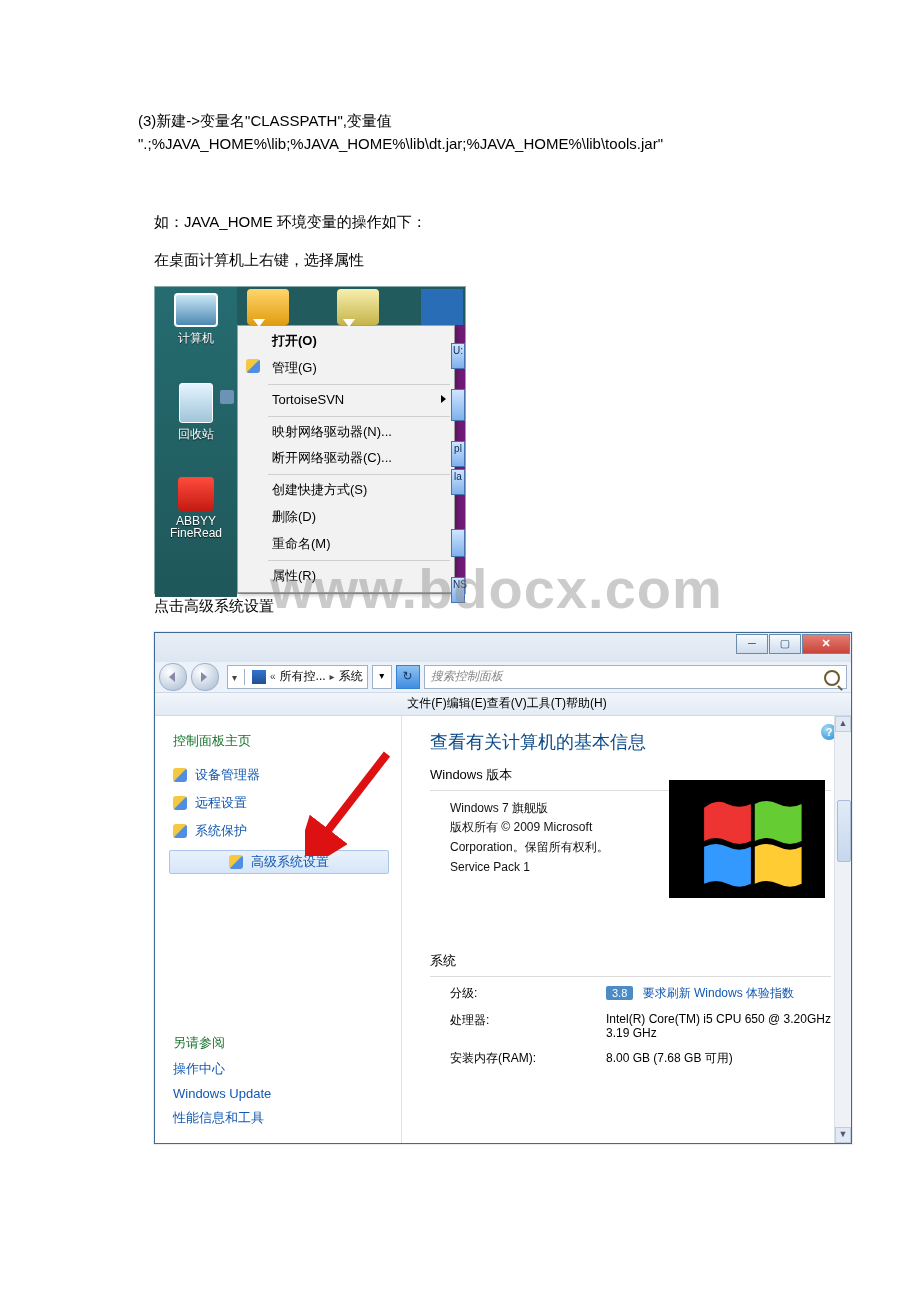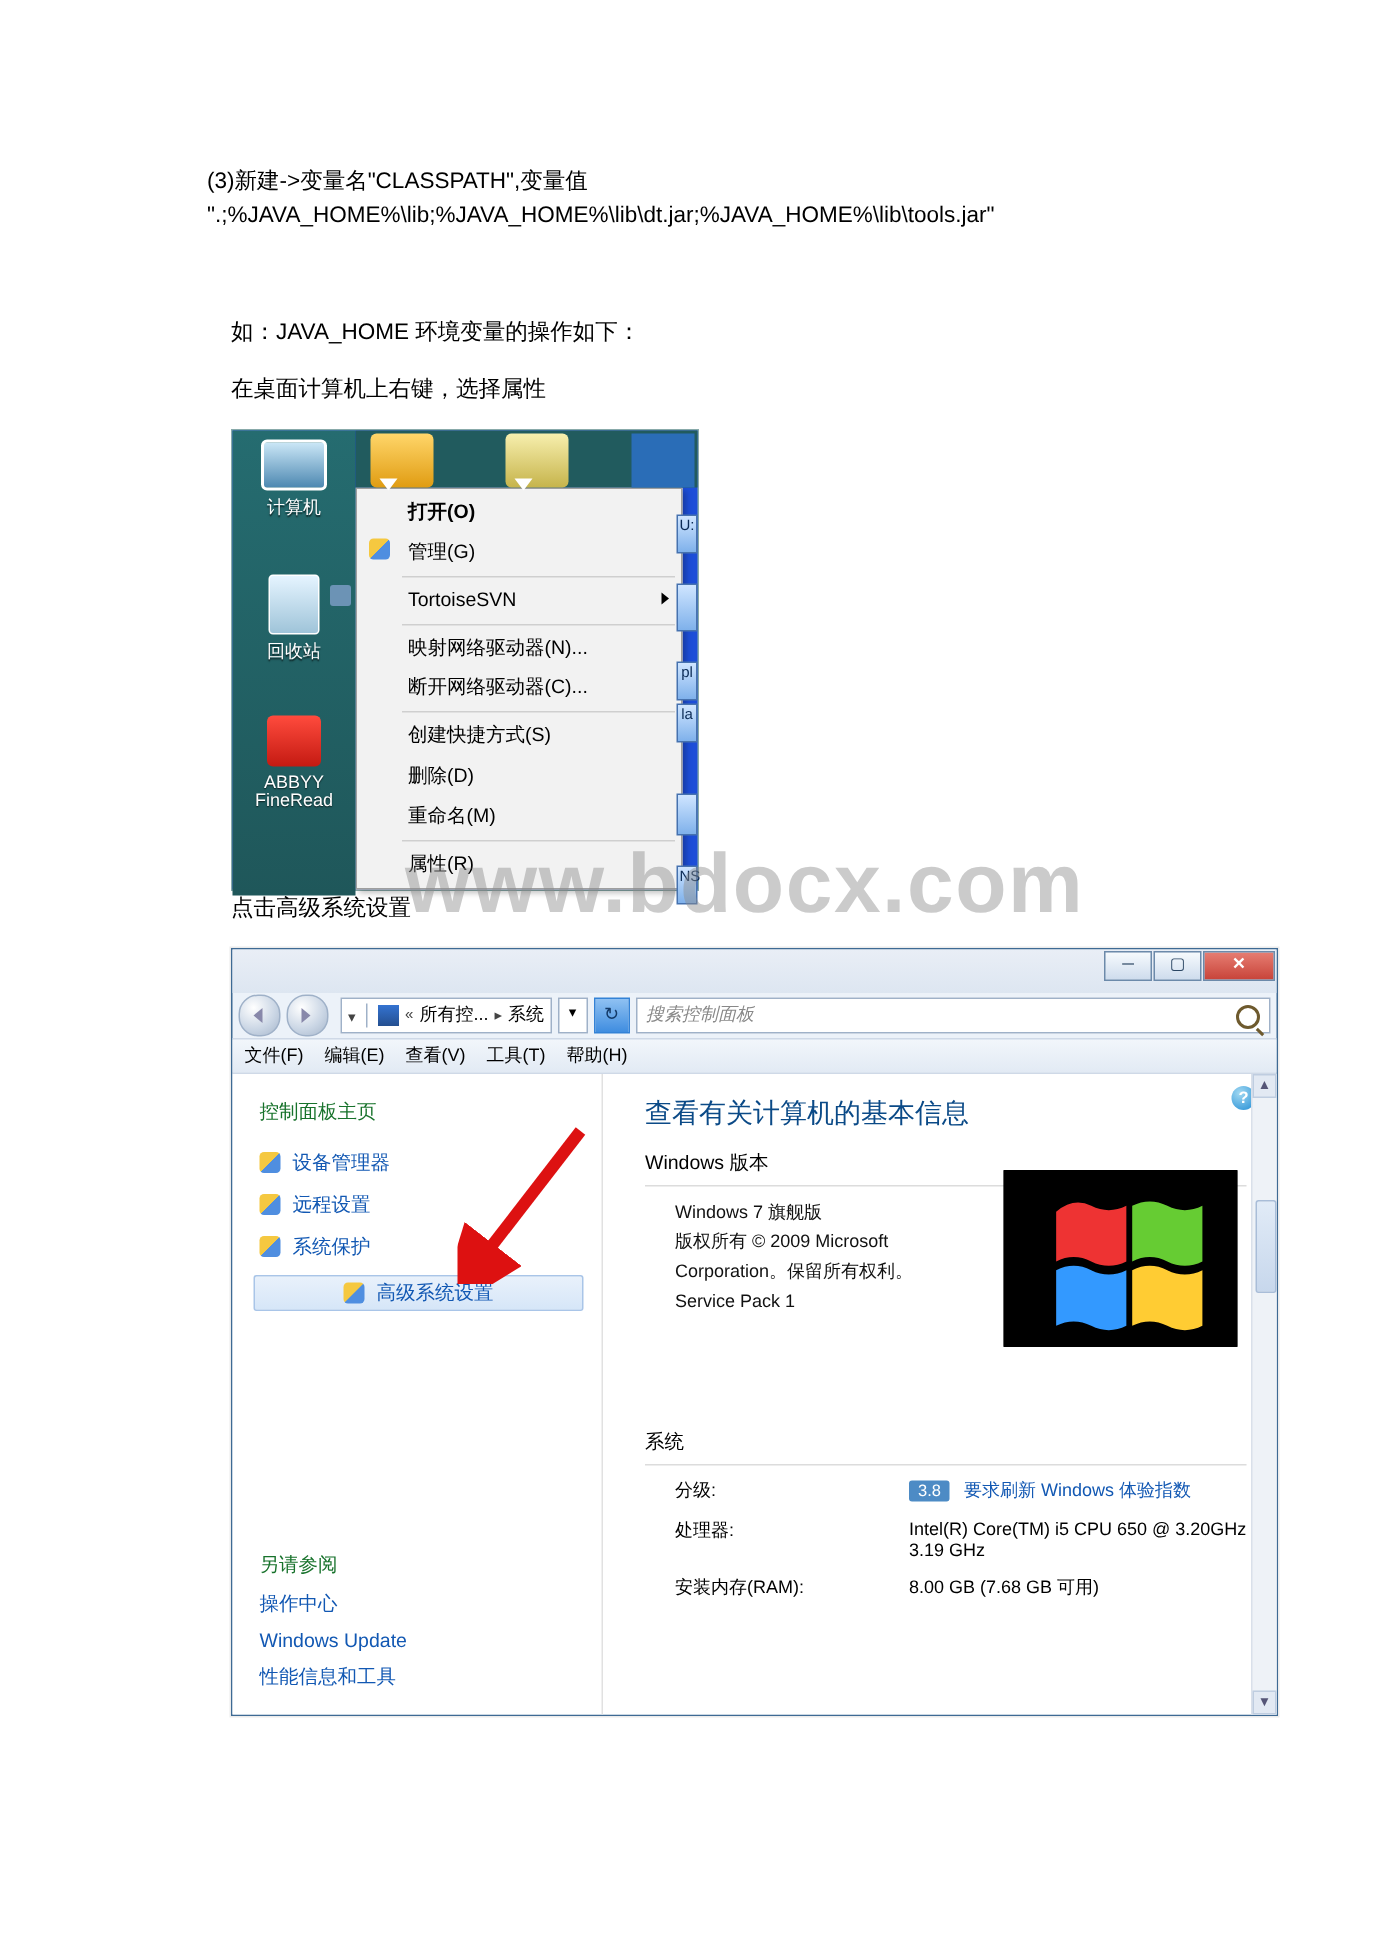--- a/index.html
+++ b/index.html
@@ -25,21 +25,21 @@
   }
   .indent-block p {
     margin: 0 0 14px 0;
     line-height: 1.6;
   }
 
   
   .ctx-wrap {
     width: 310px;
     border: 1px solid #8aa;
-    background: #1d4ed8;
+    background: #701a75;
     margin-top: 4px;
     position: relative;
     font-size: 13px;
   }
   .ctx-desktop {
     position: absolute;
     left: 0; top: 0;
     width: 82px; height: 310px;
     background: linear-gradient(#256c70, #1f575a);
     text-align: center;
@@ -240,21 +240,21 @@
     width:6px;height:2px;background:#6e5a2e;transform:rotate(45deg);
   }
 
   .menubar{
     height:22px;
     background:linear-gradient(#f2f6fb,#e2eaf4);
     border-top:1px solid #cfd9e7;
     border-bottom:1px solid #cfd9e7;
     display:flex;align-items:center;
     padding-left:8px;
-    gap:14px;
+    justify-content:center;
   }
 
   .sysbody{
     display:flex;
     background:#fff;
     min-height:388px;
     position:relative;
   }
   .leftpane{
     width:216px;

